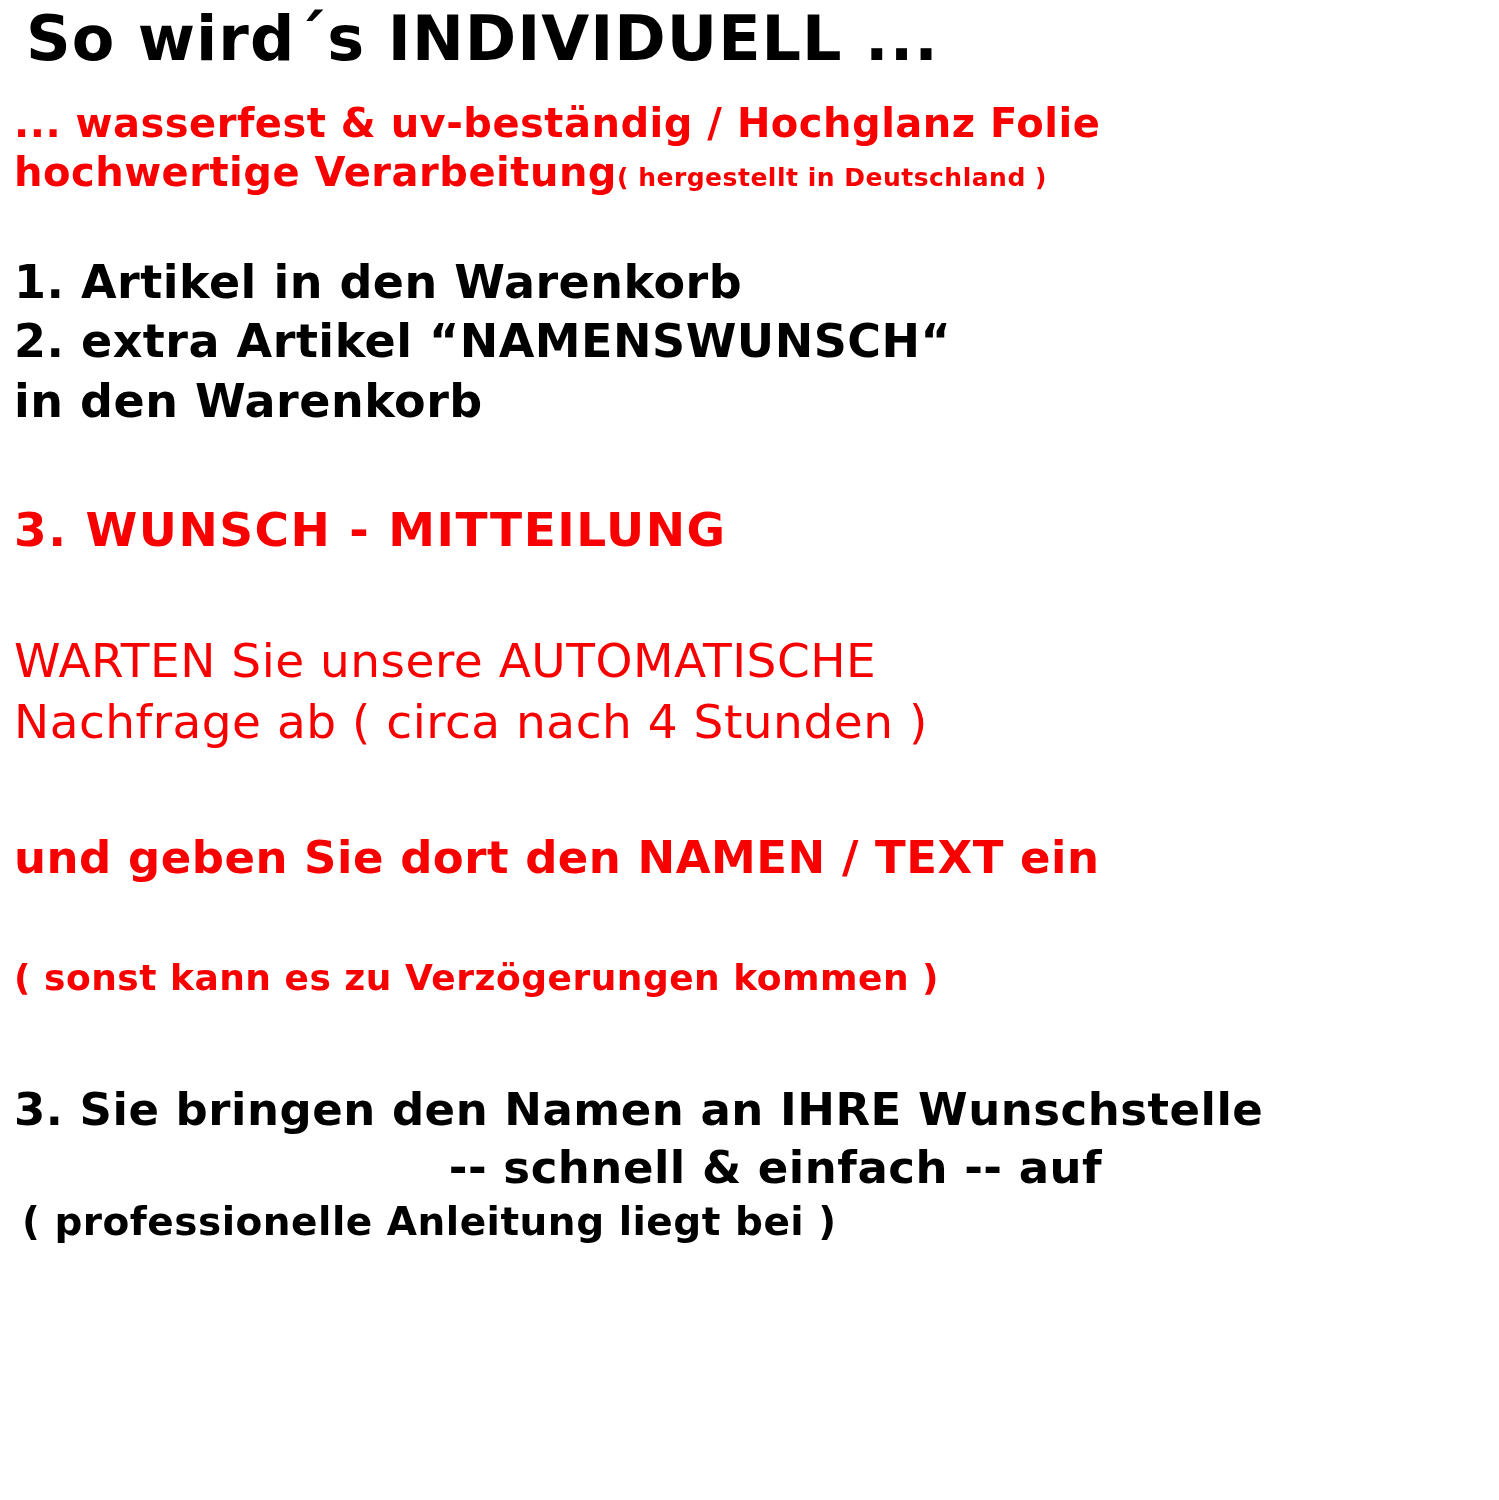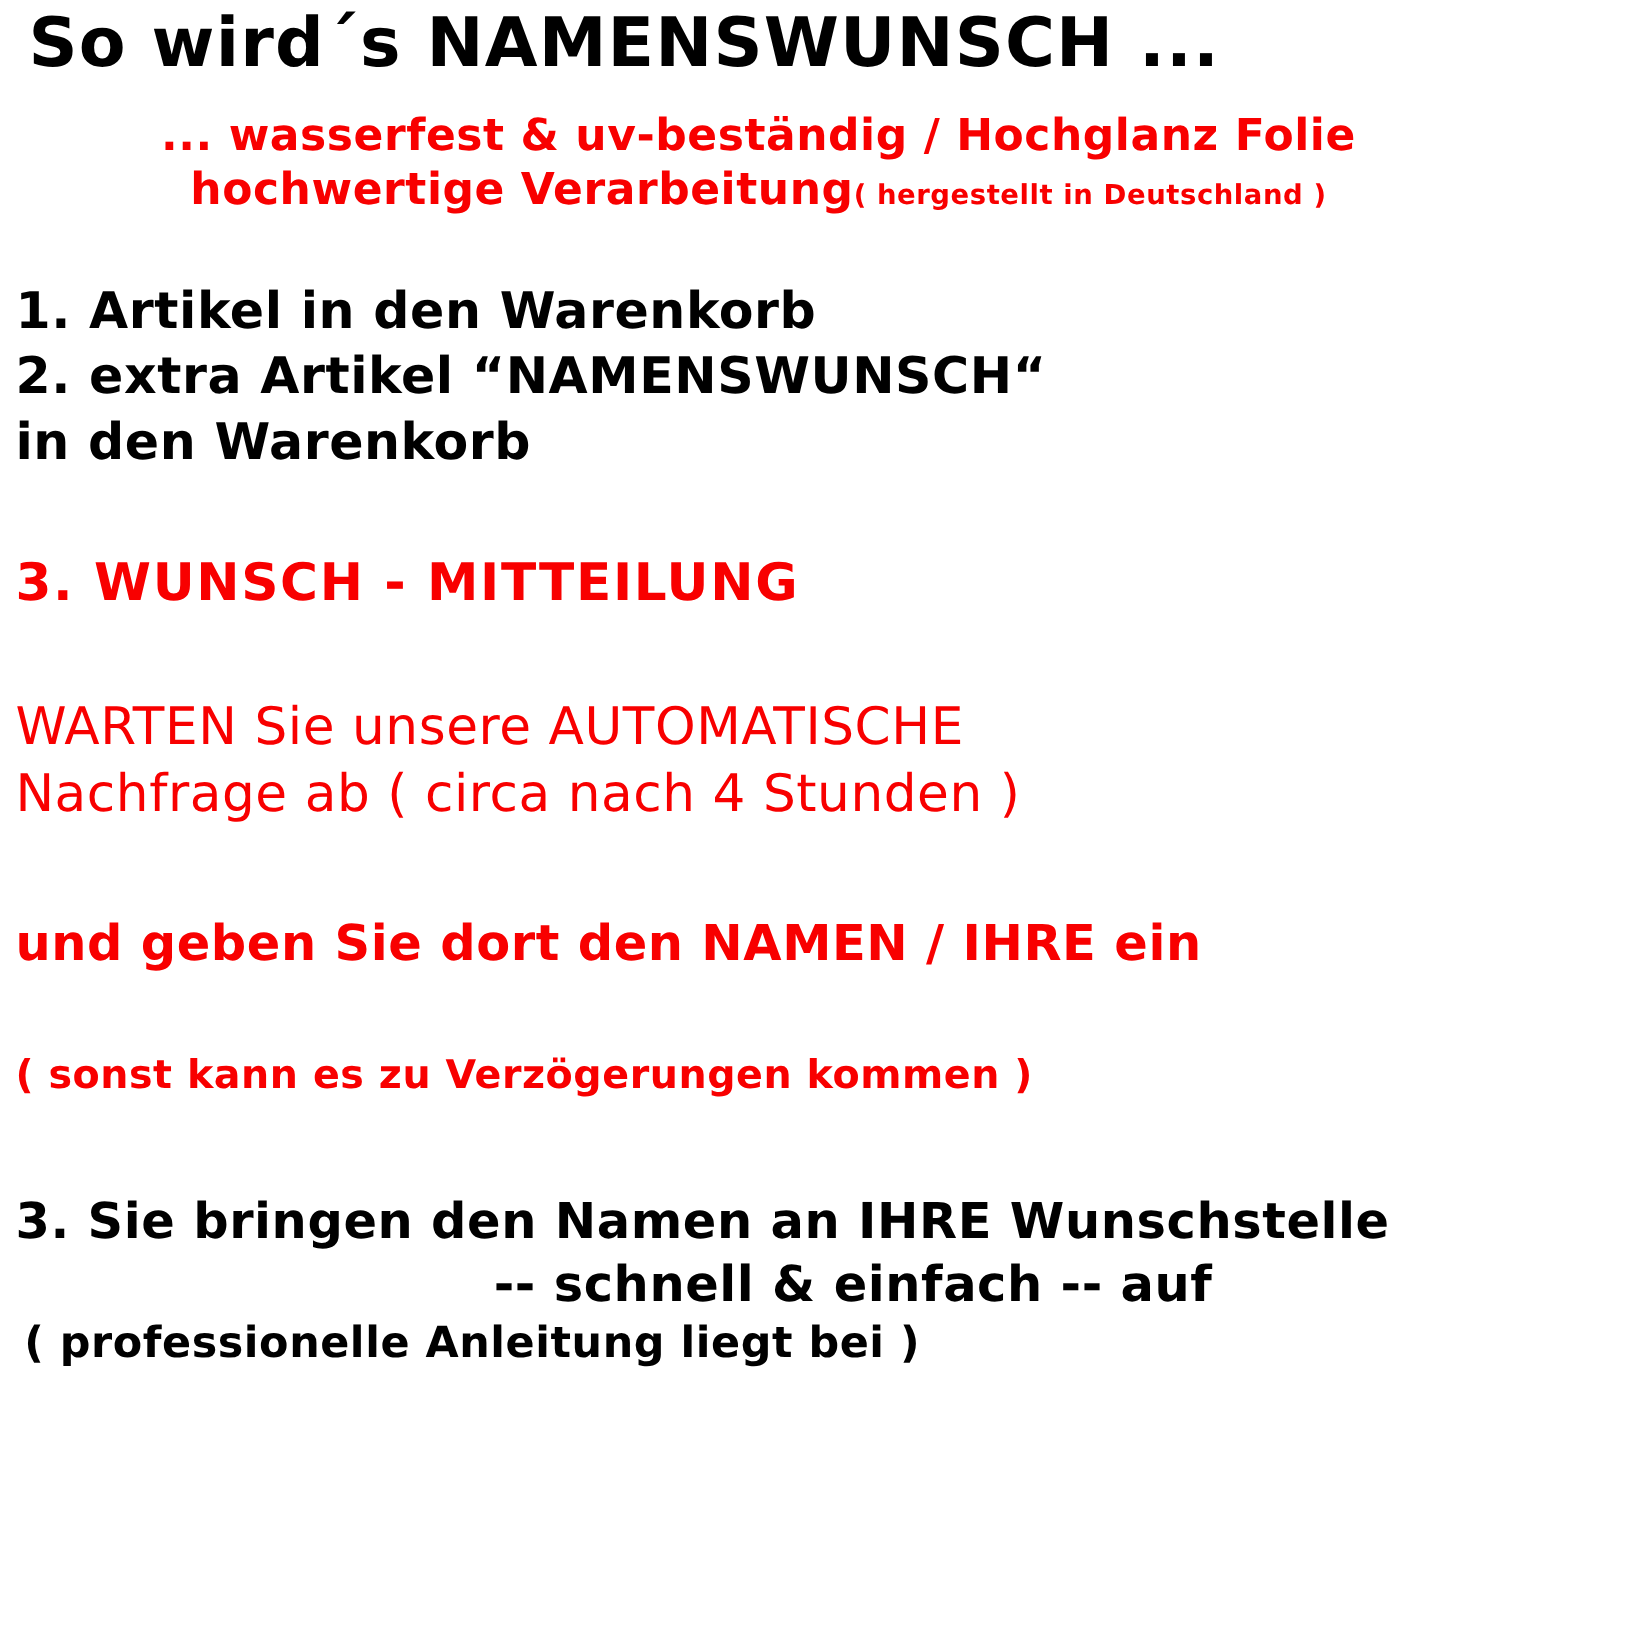--- a/index.html
+++ b/index.html
@@ -36,21 +36,20 @@
     margin: 6px 0 0 12px;
     letter-spacing: 1px;
   }
 
   
   .sub {
     font-size: 40px;
     font-weight: 700;
     line-height: 1.22;
     margin-top: 28px;
-    text-align: center;
     padding-right: 120px;
   }
   .sub .small {
     font-size: 25px;
     font-weight: 700;
   }
 
   
   .steps {
     margin-top: 56px;
@@ -98,41 +97,41 @@
   .step4 .note {
     font-size: 39px;
     padding-left: 8px;
   }
 </style>
 </head>
 <body>
 
 <div class="page">
 
-  <div class="headline line black">So wird´s NAMENSWUNSCH ...</div>
+  <div class="headline line black">So wird´s INDIVIDUELL ...</div>
 
   <div class="sub red">
     <div class="line">... wasserfest &amp; uv-beständig / Hochglanz Folie</div>
     <div class="line"><span>hochwertige Verarbeitung</span><span class="small">( hergestellt in Deutschland )</span></div>
   </div>
 
   <div class="steps black">
     <div class="line">1. Artikel in den Warenkorb</div>
     <div class="line">2. extra Artikel “NAMENSWUNSCH“</div>
     <div class="line">in den Warenkorb</div>
   </div>
 
   <div class="step3 red line">3. WUNSCH - MITTEILUNG</div>
 
   <div class="warten red">
     <div class="line">WARTEN Sie unsere AUTOMATISCHE</div>
     <div class="line">Nachfrage ab ( circa nach 4 Stunden )</div>
   </div>
 
-  <div class="nameneingabe red line">und geben Sie dort den NAMEN / IHRE ein</div>
+  <div class="nameneingabe red line">und geben Sie dort den NAMEN / TEXT ein</div>
 
   <div class="hinweis red line">( sonst kann es zu Verzögerungen kommen )</div>
 
   <div class="step4 black">
     <div class="line">3. Sie bringen den Namen an IHRE Wunschstelle</div>
     <div class="line indent">-- schnell &amp; einfach -- auf</div>
     <div class="line note">( professionelle Anleitung liegt bei )</div>
   </div>
 
 </div>

